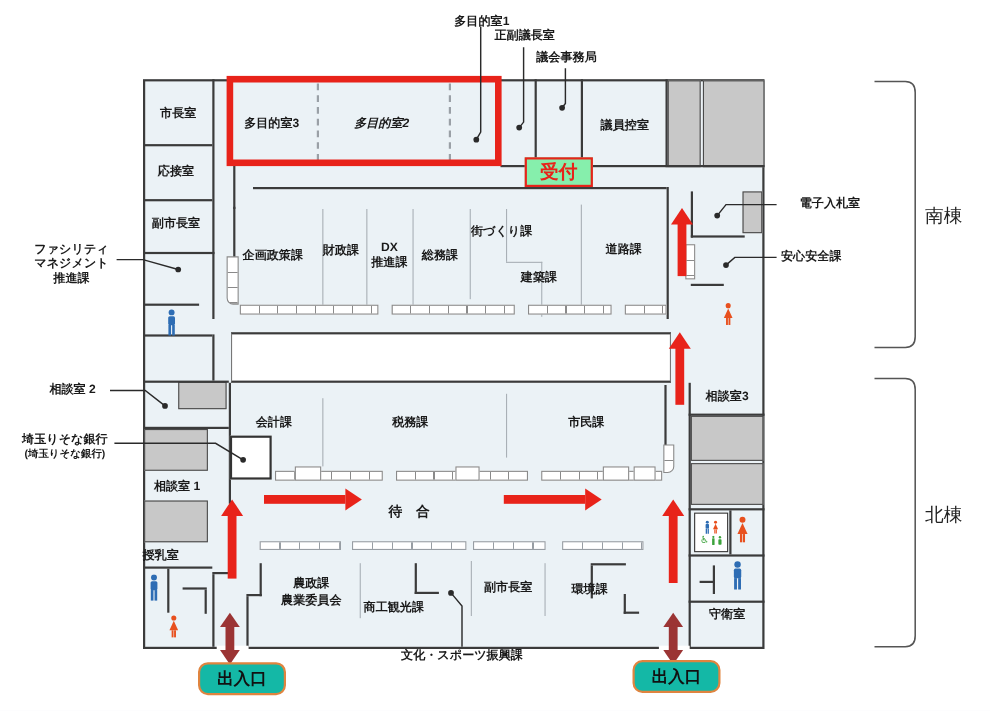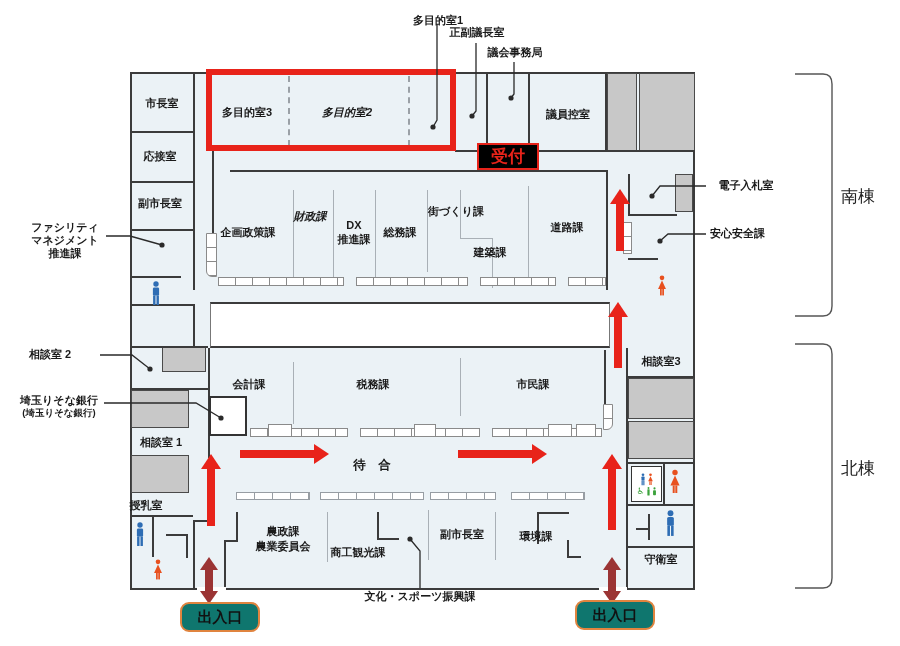--- a/index.html
+++ b/index.html
@@ -18,23 +18,23 @@
   .counter.v{background-image:repeating-linear-gradient(to bottom,transparent 0 13px,#8a8a8a 13px 14px);}
   .tab{position:absolute;background:#fff;border:1px solid #8a8a8a;box-sizing:border-box;}
   .bench{position:absolute;background:#fff;border:1px solid #979da3;box-sizing:border-box;
          background-image:repeating-linear-gradient(to right,transparent 0 17px,#979da3 17px 18px);}
   .lbl{position:absolute;font-size:11px;font-weight:bold;line-height:1.25;text-align:center;white-space:nowrap;}
   .lbl.sm{font-size:9.5px;}
   .lbl.lg{font-size:12.5px;}
   .wing{position:absolute;font-size:17px;font-weight:normal;color:#222;}
   .gijo-box{position:absolute;border:6px solid #e8231a;box-sizing:border-box;background:transparent;}
   .gijo-title{position:absolute;color:#e8231a;font-size:19px;font-weight:bold;text-align:center;white-space:nowrap;}
-  .uketsuke{position:absolute;background:#000000;border:2.5px solid #e8231a;box-sizing:border-box;
+  .uketsuke{position:absolute;background:#86efac;border:2.5px solid #e8231a;box-sizing:border-box;
             color:#e8231a;font-size:17px;font-weight:bold;display:flex;align-items:center;justify-content:center;}
-  .gate{position:absolute;background:#0f766e;border:2.5px solid #e0843f;border-radius:9px;box-sizing:border-box;
+  .gate{position:absolute;background:#14b8a6;border:2.5px solid #e0843f;border-radius:9px;box-sizing:border-box;
         font-size:15px;font-weight:bold;color:#111;display:flex;align-items:center;justify-content:center;}
   .shaft{position:absolute;background:#e8231a;}
   .dshaft{position:absolute;background:#9b3434;}
   .h-up{position:absolute;width:0;height:0;border-left:10px solid transparent;border-right:10px solid transparent;border-bottom:15px solid #e8231a;}
   .h-right{position:absolute;width:0;height:0;border-top:10px solid transparent;border-bottom:10px solid transparent;border-left:15px solid #e8231a;}
   .dh-up{position:absolute;width:0;height:0;border-left:9px solid transparent;border-right:9px solid transparent;border-bottom:13px solid #9b3434;}
   .dh-down{position:absolute;width:0;height:0;border-left:9px solid transparent;border-right:9px solid transparent;border-top:13px solid #9b3434;}
   .gap{position:absolute;background:#fff;}
   .signbox{position:absolute;background:#fff;border:1.5px solid #333;box-sizing:border-box;
            display:flex;flex-direction:column;align-items:center;justify-content:center;gap:1px;}
@@ -149,21 +149,21 @@
 
   <div class="uketsuke" style="left:477px;top:143px;width:62px;height:27px;">受付</div>
 
   <div class="lbl" style="left:132px;top:97px;width:60px;">市長室</div>
   <div class="lbl" style="left:131px;top:150px;width:58px;">応接室</div>
   <div class="lbl" style="left:128px;top:197px;width:64px;">副市長室</div>
   <div class="lbl" style="left:214px;top:106px;width:66px;">多目的室3</div>
   <div class="lbl" style="left:310px;top:106px;width:74px;font-style:italic;">多目的室2</div>
   <div class="lbl" style="left:532px;top:108px;width:72px;">議員控室</div>
   <div class="lbl" style="left:214px;top:226px;width:68px;">企画政策課</div>
-  <div class="lbl" style="left:288px;top:210px;width:44px;font-style:italic;">財政課</div>
+  <div class="lbl" style="left:288px;top:222px;width:44px;">財政課</div>
   <div class="lbl" style="left:334px;top:219px;width:40px;">DX</div>
   <div class="lbl" style="left:332px;top:233px;width:44px;">推進課</div>
   <div class="lbl" style="left:378px;top:226px;width:44px;">総務課</div>
   <div class="lbl" style="left:426px;top:205px;width:60px;">街づくり課</div>
   <div class="lbl" style="left:466px;top:246px;width:48px;">建築課</div>
   <div class="lbl" style="left:544px;top:221px;width:46px;">道路課</div>
   <div class="lbl" style="left:130px;top:436px;width:62px;">相談室 1</div>
   <div class="lbl" style="left:629px;top:355px;width:64px;">相談室3</div>
   <div class="lbl" style="left:226px;top:378px;width:46px;">会計課</div>
   <div class="lbl" style="left:350px;top:378px;width:46px;">税務課</div>
@@ -173,26 +173,26 @@
   <div class="lbl" style="left:252px;top:525px;width:62px;">農政課</div>
   <div class="lbl" style="left:246px;top:540px;width:74px;">農業委員会</div>
   <div class="lbl" style="left:324px;top:546px;width:68px;">商工観光課</div>
   <div class="lbl" style="left:428px;top:528px;width:68px;">副市長室</div>
   <div class="lbl" style="left:512px;top:530px;width:48px;">環境課</div>
   <div class="lbl" style="left:634px;top:553px;width:54px;">守衛室</div>
 
   <div class="lbl" style="left:403px;top:14px;width:70px;">多目的室1</div>
   <div class="lbl" style="left:444px;top:26px;width:66px;">正副議長室</div>
   <div class="lbl" style="left:482px;top:46px;width:66px;">議会事務局</div>
-  <div class="lbl" style="left:710px;top:179px;width:72px;text-align:center;">電子入札室</div>
+  <div class="lbl" style="left:710px;top:179px;width:72px;text-align:right;">電子入札室</div>
   <div class="lbl" style="left:710px;top:227px;width:72px;text-align:left;">安心安全課</div>
   <div class="lbl" style="left:24px;top:221px;width:82px;">ファシリティ</div>
   <div class="lbl" style="left:24px;top:234px;width:82px;">マネジメント</div>
   <div class="lbl" style="left:24px;top:247px;width:82px;">推進課</div>
-  <div class="lbl" style="left:18px;top:348px;width:64px;">相談室 2</div>
+  <div class="lbl" style="left:34px;top:348px;width:64px;">相談室 2</div>
   <div class="lbl" style="left:14px;top:394px;width:90px;">埼玉りそな銀行</div>
   <div class="lbl sm" style="left:6px;top:407px;width:106px;">(埼玉りそな銀行)</div>
   <div class="lbl" style="left:354px;top:590px;width:132px;">文化・スポーツ振興課</div>
 
   <div class="wing" style="left:841px;top:185px;">南棟</div>
   <div class="wing" style="left:841px;top:457px;">北棟</div>
 
   <div class="h-up" style="left:610px;top:189px;"></div>
   <div class="shaft" style="left:616px;top:203px;width:8px;height:48px;"></div>
   <div class="h-up" style="left:608px;top:302px;"></div>

